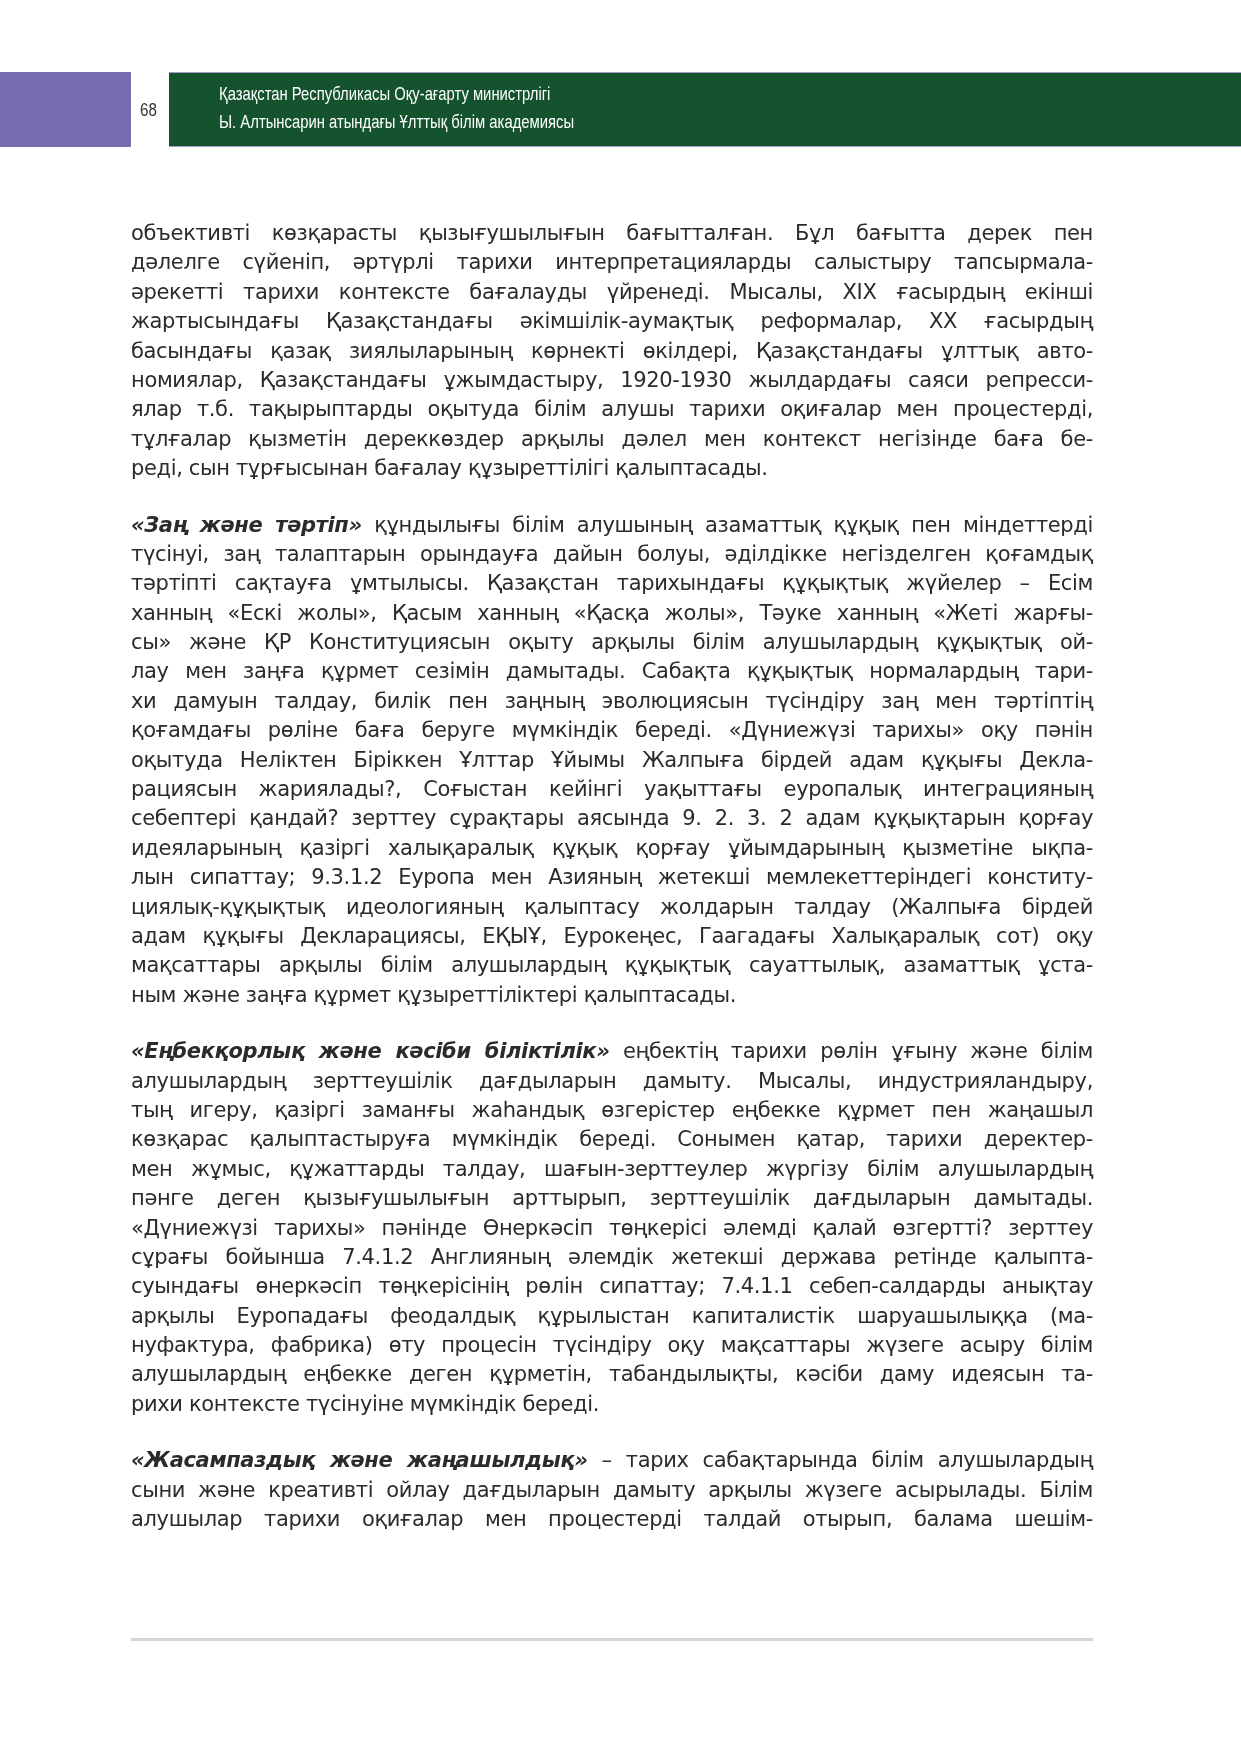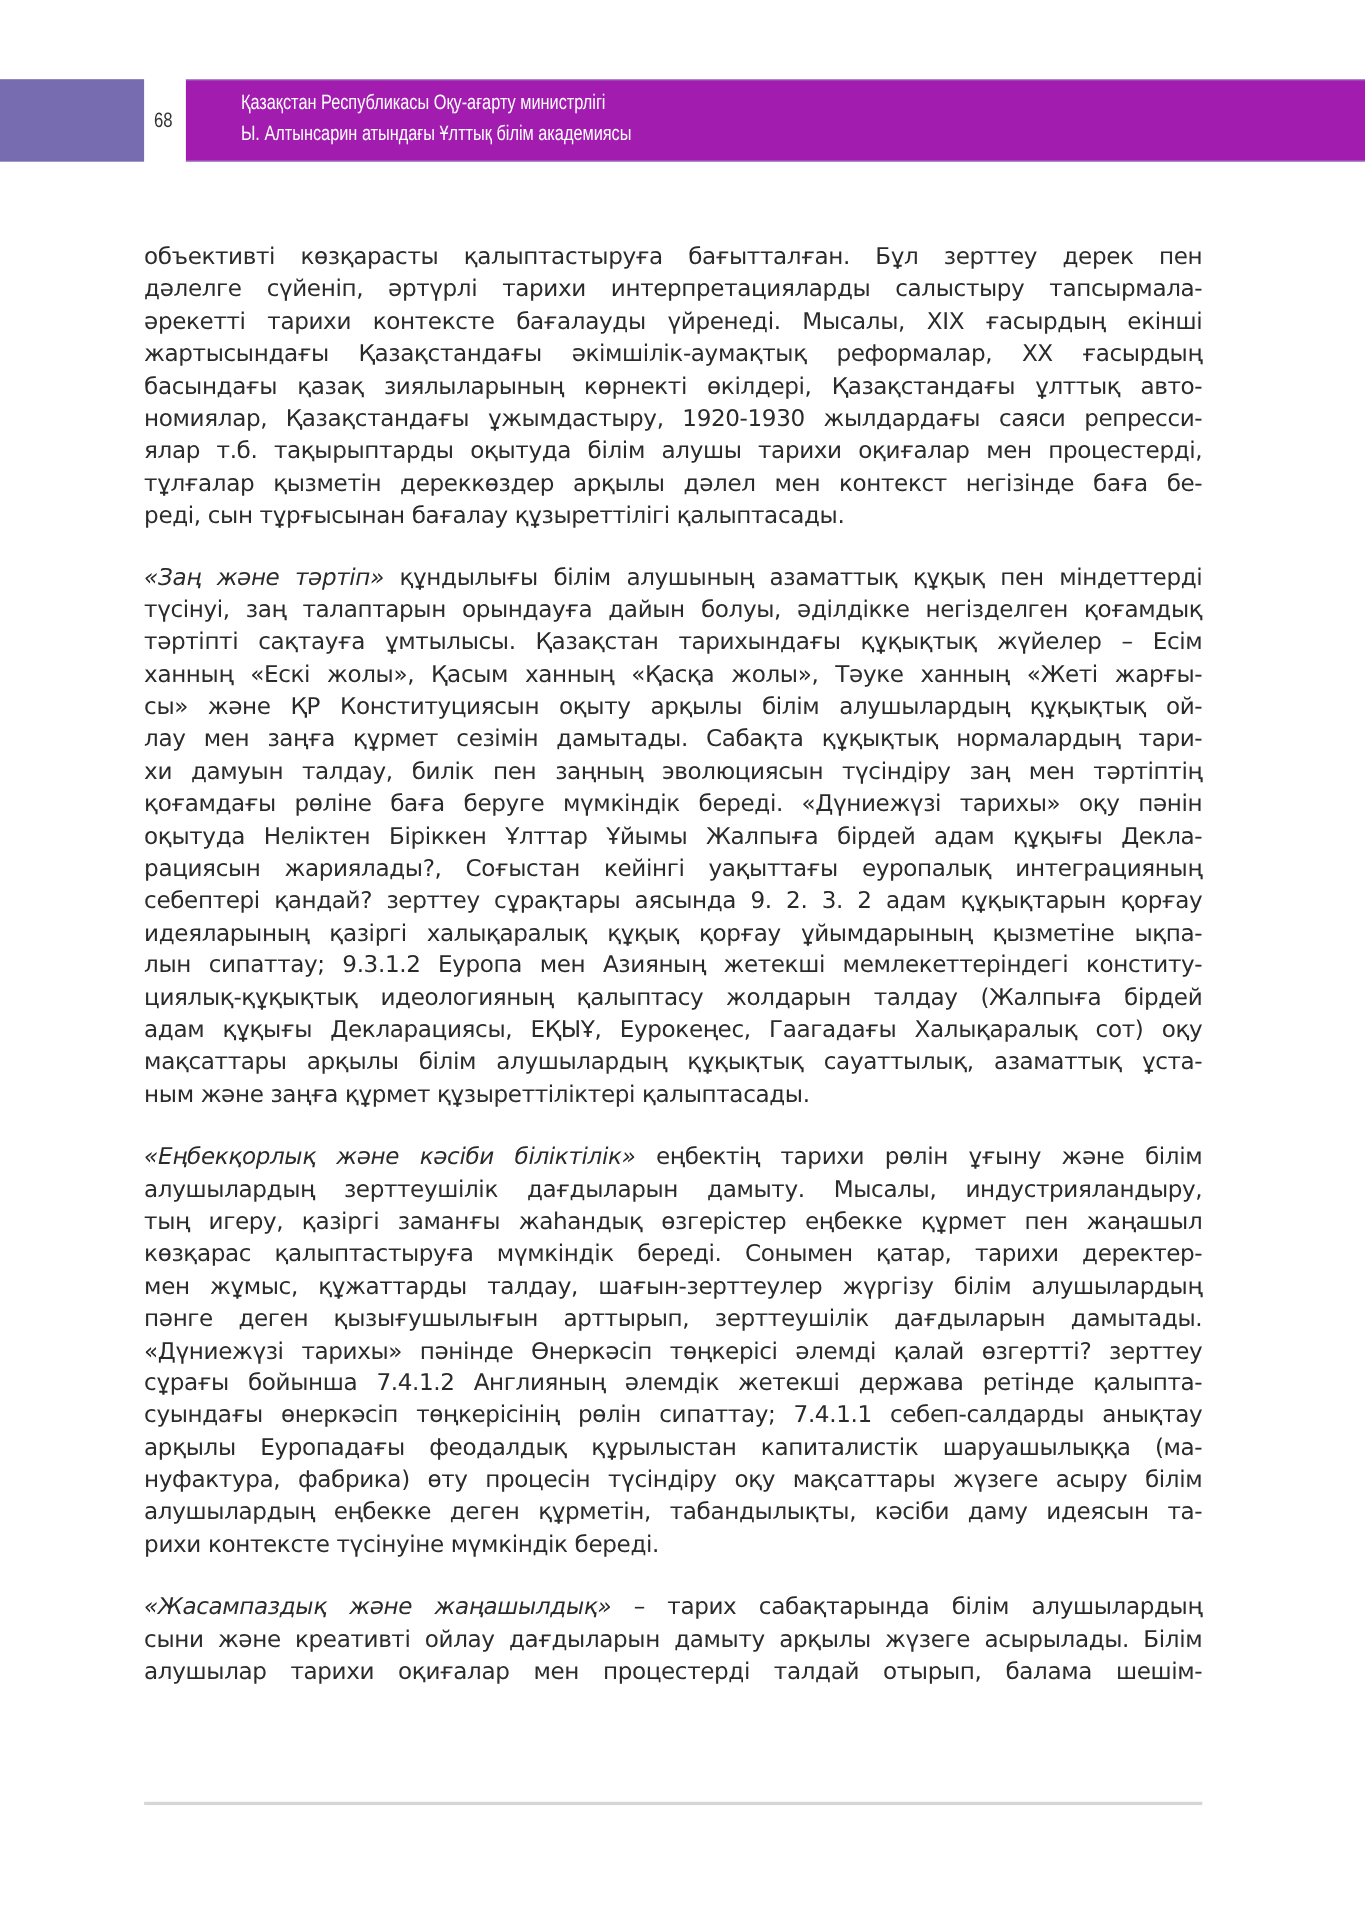--- a/index.html
+++ b/index.html
@@ -1,50 +1,50 @@
 <!DOCTYPE html>
 <html><head>
   <meta charset="utf-8">
   <style>
     html, body { margin: 0; padding: 0; background: #ffffff; }
     body { width: 1241px; height: 1754px; position: relative; overflow: hidden; font-family: "DejaVu Sans", sans-serif; color: #2b2b2b; }
 
     .hdr-block-left { position: absolute; left: 0; top: 72px; width: 131px; height: 75px; background: #776caf; }
     .hdr-pagenum { position: absolute; left: 131px; top: 72px; width: 35px; height: 75px; display: flex; align-items: center; justify-content: center;
       font-family: "Liberation Sans Narrow", "Liberation Sans", sans-serif; font-size: 19px; color: #333; transform: scaleX(0.8); }
-    .hdr-band { position: absolute; left: 169px; top: 72px; right: 0; height: 75px; background: #a21caf; border-top: 1px solid #a59cc9; border-bottom: 1px solid #a59cc9; box-sizing: border-box; }
+    .hdr-band { position: absolute; left: 169px; top: 72px; right: 0; height: 75px; background: #14532d; border-top: 1px solid #a59cc9; border-bottom: 1px solid #a59cc9; box-sizing: border-box; }
     .hdr-line { position: absolute; left: 50px; color: #ffffff; font-family: "Liberation Sans", sans-serif; font-size: 19px; white-space: nowrap; transform-origin: left center; transform: scaleX(0.78); }
     .hdr-line.l1 { top: 10px; }
     .hdr-line.l2 { top: 38px; }
 
     .content { position: absolute; left: 131px; top: 219px; width: 962px; }
     .para { margin: 0 0 27px 0; }
     .line { display: block; height: 29.4px; line-height: 29.4px; font-size: 21px; letter-spacing: -0.35px; text-align: justify; text-align-last: justify; white-space: nowrap; overflow: visible; }
     .line.last { text-align-last: left; }
-    .line .lead { font-weight: normal; font-style: italic; }
+    .line .lead { font-weight: bold; font-style: italic; }
     .justify-wrap { display: block; white-space: normal; }
 
     .footer-rule { position: absolute; left: 131px; top: 1638px; width: 962px; height: 3px; background: #d6d6d6; }
   </style>
 </head>
 <body>
 
 <div>
   <div class="hdr-block-left"></div>
   <div class="hdr-pagenum">68</div>
   <div class="hdr-band">
     <div class="hdr-line l1">Қазақстан Республикасы Оқу-ағарту министрлігі</div>
     <div class="hdr-line l2">Ы. Алтынсарин атындағы Ұлттық білім академиясы</div>
   </div>
 </div>
 
 <div class="content" id="content">
     <div class="para">
       <span class="line">
-        <span class="justify-wrap" style="text-align: justify; text-align-last: justify;"><span>объективті көзқарасты қалыптастыруға бағытталған. Бұл зерттеу дерек пен</span></span>
+        <span class="justify-wrap" style="text-align: justify; text-align-last: justify;"><span>объективті көзқарасты қызығушылығын бағытталған. Бұл бағытта дерек пен</span></span>
       </span>
       <span class="line">
         <span class="justify-wrap" style="text-align: justify; text-align-last: justify;"><span>дәлелге сүйеніп, әртүрлі тарихи интерпретацияларды салыстыру тапсырмала-</span></span>
       </span>
       <span class="line">
         <span class="justify-wrap" style="text-align: justify; text-align-last: justify;"><span>әрекетті тарихи контексте бағалауды үйренеді. Мысалы, XIX ғасырдың екінші</span></span>
       </span>
       <span class="line">
         <span class="justify-wrap" style="text-align: justify; text-align-last: justify;"><span>жартысындағы Қазақстандағы әкімшілік-аумақтық реформалар, XX ғасырдың</span></span>
       </span>

